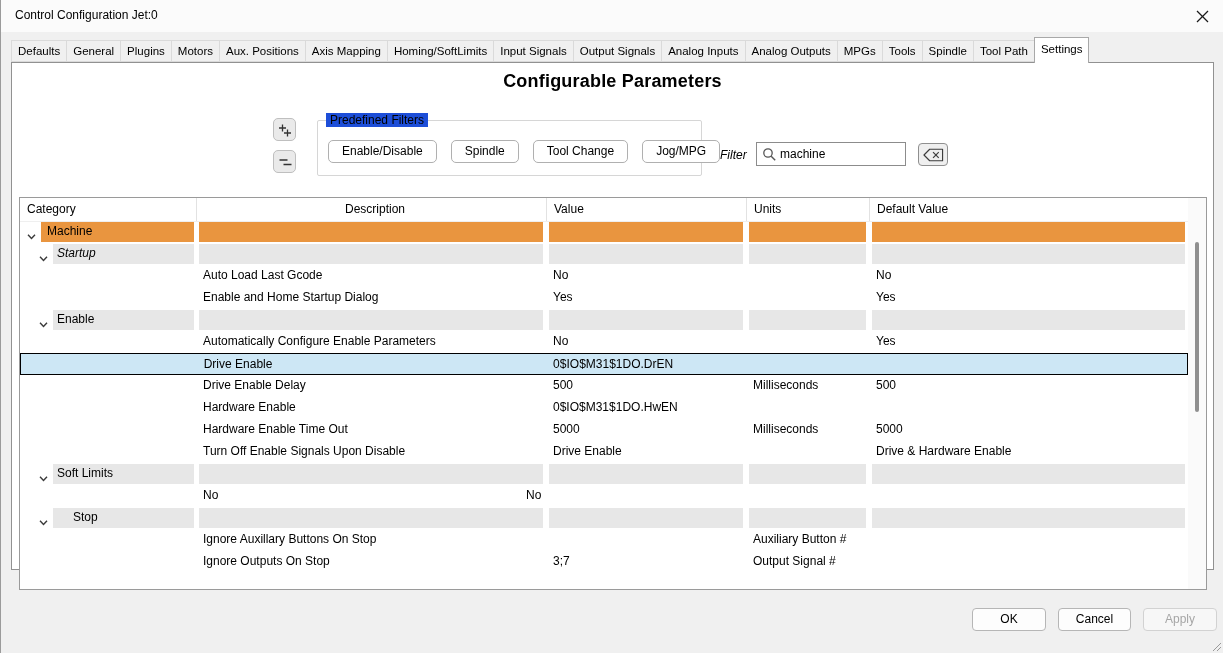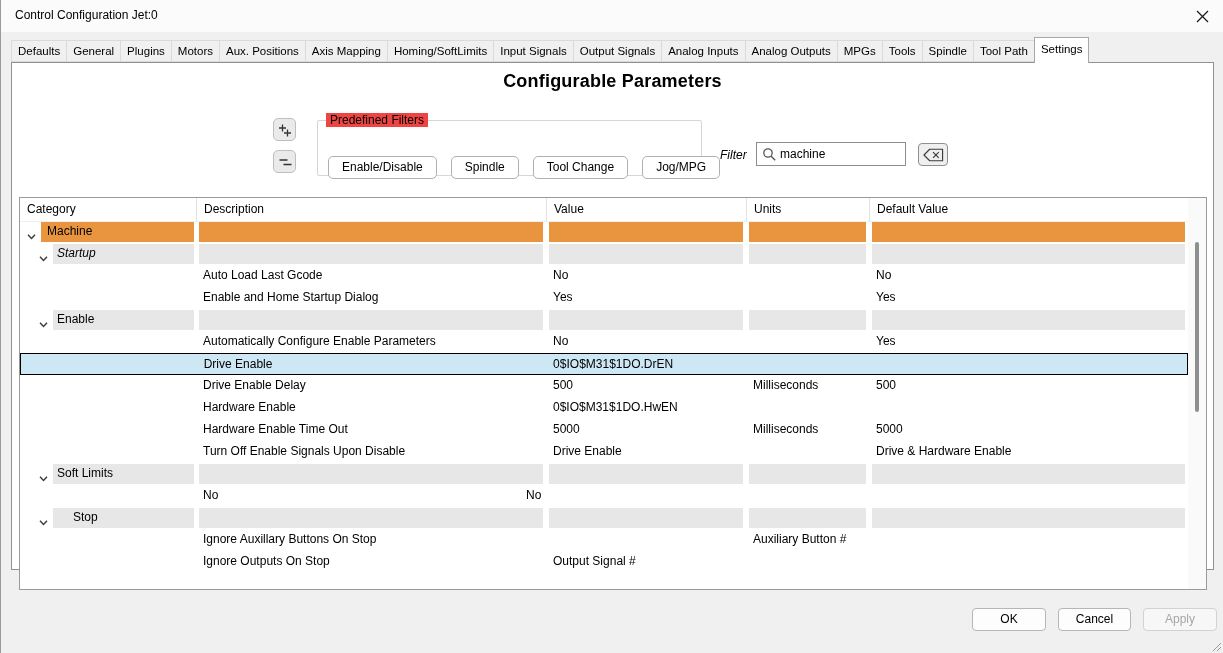--- a/index.html
+++ b/index.html
@@ -19,24 +19,24 @@
        background:#f0f0f0;white-space:nowrap;font-size:11.5px;position:relative;}
   .tab.active{background:#fff;border:1px solid #a8a8a8;border-bottom:none;height:26px;line-height:23px;margin-bottom:-1px;z-index:4;}
   
   .panel{position:absolute;left:10px;top:62px;width:1203px;height:508px;background:#fff;
          border:1px solid #919191;box-sizing:border-box;}
   .heading{position:absolute;top:8px;left:0;width:100%;text-align:center;font-size:18px;font-weight:600;letter-spacing:.2px;}
   .tool-btn{position:absolute;left:261px;width:23px;height:23px;background:#eaeaea;border:1px solid #bfbfbf;border-radius:5px;
             box-sizing:border-box;display:flex;align-items:center;justify-content:center;cursor:pointer;}
   
   .groupbox{position:absolute;left:305px;top:57px;width:385px;height:56px;border:1px solid #d6d6d6;border-radius:2px;box-sizing:border-box;}
-  .groupbox-label{position:absolute;top:-8px;left:8px;background:#ef4444;padding:0 4px;white-space:nowrap;text-align:center;}
+  .groupbox-label{position:absolute;top:-8px;left:8px;background:#1d4ed8;padding:0 4px;white-space:nowrap;text-align:center;}
   .filter-btns{position:absolute;left:10px;top:19px;display:flex;gap:14px;}
   .fbtn{box-sizing:border-box;height:23px;line-height:21px;padding:0 13px;background:#fff;border:1px solid #b0b0b0;border-radius:5px;
-        font-size:12px;white-space:nowrap;cursor:pointer;margin-top:16px;}
+        font-size:12px;white-space:nowrap;cursor:pointer;}
   
   .filter-label{position:absolute;left:708px;top:85px;font-style:italic;}
   .searchbox{position:absolute;left:744px;top:79px;width:150px;height:24px;border:1px solid #8c8c8c;background:#fff;box-sizing:border-box;}
   .search-icon{position:absolute;left:5px;top:4px;}
   .search-input{position:absolute;left:23px;top:2px;width:122px;height:18px;border:none;outline:none;padding:0;
                 font-family:"Liberation Sans",sans-serif;font-size:12px;background:transparent;}
   .clear-btn{position:absolute;left:906px;top:80px;width:30px;height:23px;background:#efefef;border:1px solid #8f8f8f;border-radius:4px;
              box-sizing:border-box;display:flex;align-items:center;justify-content:center;cursor:pointer;}
   
   .table{position:absolute;left:7px;top:134px;width:1188px;height:393px;border:1px solid #9a9a9a;box-sizing:border-box;
@@ -130,21 +130,21 @@
     <svg width="21" height="14" viewBox="0 0 22 14">
       <path d="M7 1 H20.5 V13 H7 L1 7 Z" fill="none" stroke="#3c3c3c" stroke-width="1.2" stroke-linejoin="round"></path>
       <line x1="10.5" y1="4" x2="16.5" y2="10" stroke="#3c3c3c" stroke-width="1.2"></line>
       <line x1="16.5" y1="4" x2="10.5" y2="10" stroke="#3c3c3c" stroke-width="1.2"></line>
     </svg>
   </div>
 
   <div class="table">
     <div class="thead" id="thead">
         <div class="th" style="width: 176px;">Category</div>
-        <div class="th" style="width: 350px;">Description</div>
+        <div class="th" style="width: 350px; text-align: center;">Description</div>
         <div class="th" style="width: 200px;">Value</div>
         <div class="th" style="width: 123px;">Units</div>
         <div class="th" style="width: 319px;">Default Value</div>
       </div>
     <div class="rows" id="rows">
         <div class="row">
           <div class="cell" style="width: 176px;">
             <span class="chev" style="left: 7px;"><svg width="9" height="6" viewBox="0 0 9 6">
                 <polyline points="1,0.8 4.5,4.4 8,0.8" fill="none" stroke="#3a3a3a" stroke-width="1.4"></polyline>
               </svg></span>
@@ -371,20 +371,23 @@
           <div class="cell" style="width: 123px;">
             <span class="txt">Auxiliary Button #</span>
           </div>
           <div class="cell" style="width: 319px;"></div>
         </div>
         <div class="row">
           <div class="cell" style="width: 176px;"></div>
           <div class="cell" style="width: 350px;">
             <span class="txt">Ignore Outputs On Stop</span>
           </div>
+          <div class="cell" style="width: 200px;">
+            <span class="txt">3;7</span>
+          </div>
           <div class="cell" style="width: 123px;">
             <span class="txt">Output Signal #</span>
           </div>
           <div class="cell" style="width: 319px;"></div>
         </div>
       </div>
     <div class="scrolltrack">
       <div class="scrollthumb"></div>
     </div>
   </div>

